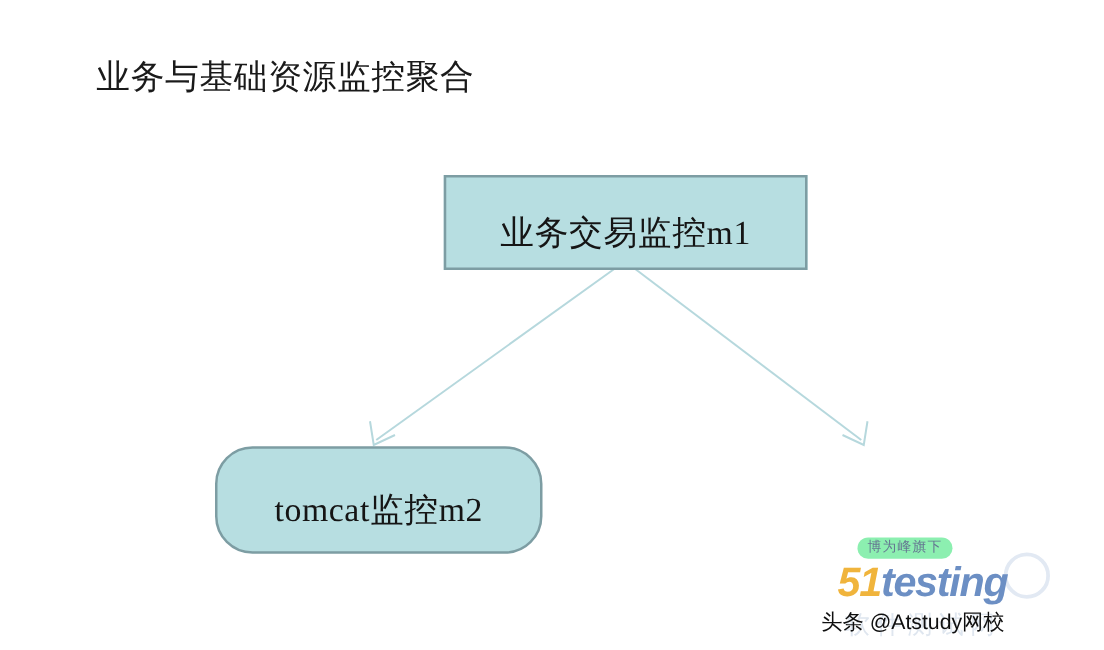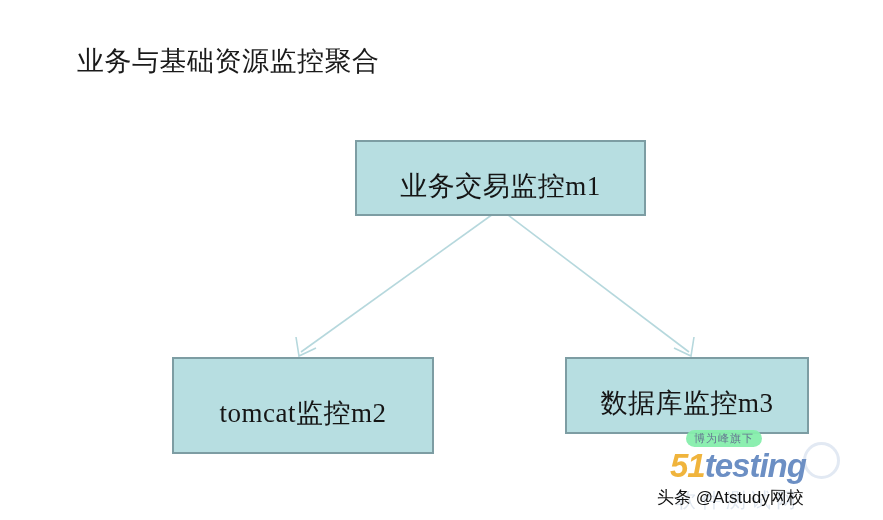--- a/index.html
+++ b/index.html
@@ -60,21 +60,22 @@
   #node-root {
     left: 355px;
     top: 140px;
     width: 291px;
     height: 76px;
   }
   #node-tomcat {
     left: 172px;
     top: 357px;
     width: 262px;
-    height: 97px;
+    height: 86px;
+    border-radius: 30px;
   }
   #node-db {
     left: 565px;
     top: 357px;
     width: 244px;
     height: 77px;
   }
   
   .watermark {
     position: absolute;
@@ -166,23 +167,20 @@
   </svg>
 
   <div class="node" id="node-root">
     <span class="node-label">业务交易监控m1</span>
   </div>
 
   <div class="node" id="node-tomcat">
     <span class="node-label">tomcat监控m2</span>
   </div>
 
-  <div class="node" id="node-db">
-    <span class="node-label">数据库监控m3</span>
-  </div>
 
   <div class="watermark">
     <div class="wm-sub">软件测试网</div>
     <div class="wm-bubble"></div>
     <div class="wm-badge">博为峰旗下</div>
     <div class="wm-logo">
       <span class="wm-51">51</span><span class="wm-testing">testing</span>
     </div>
   </div>
 

